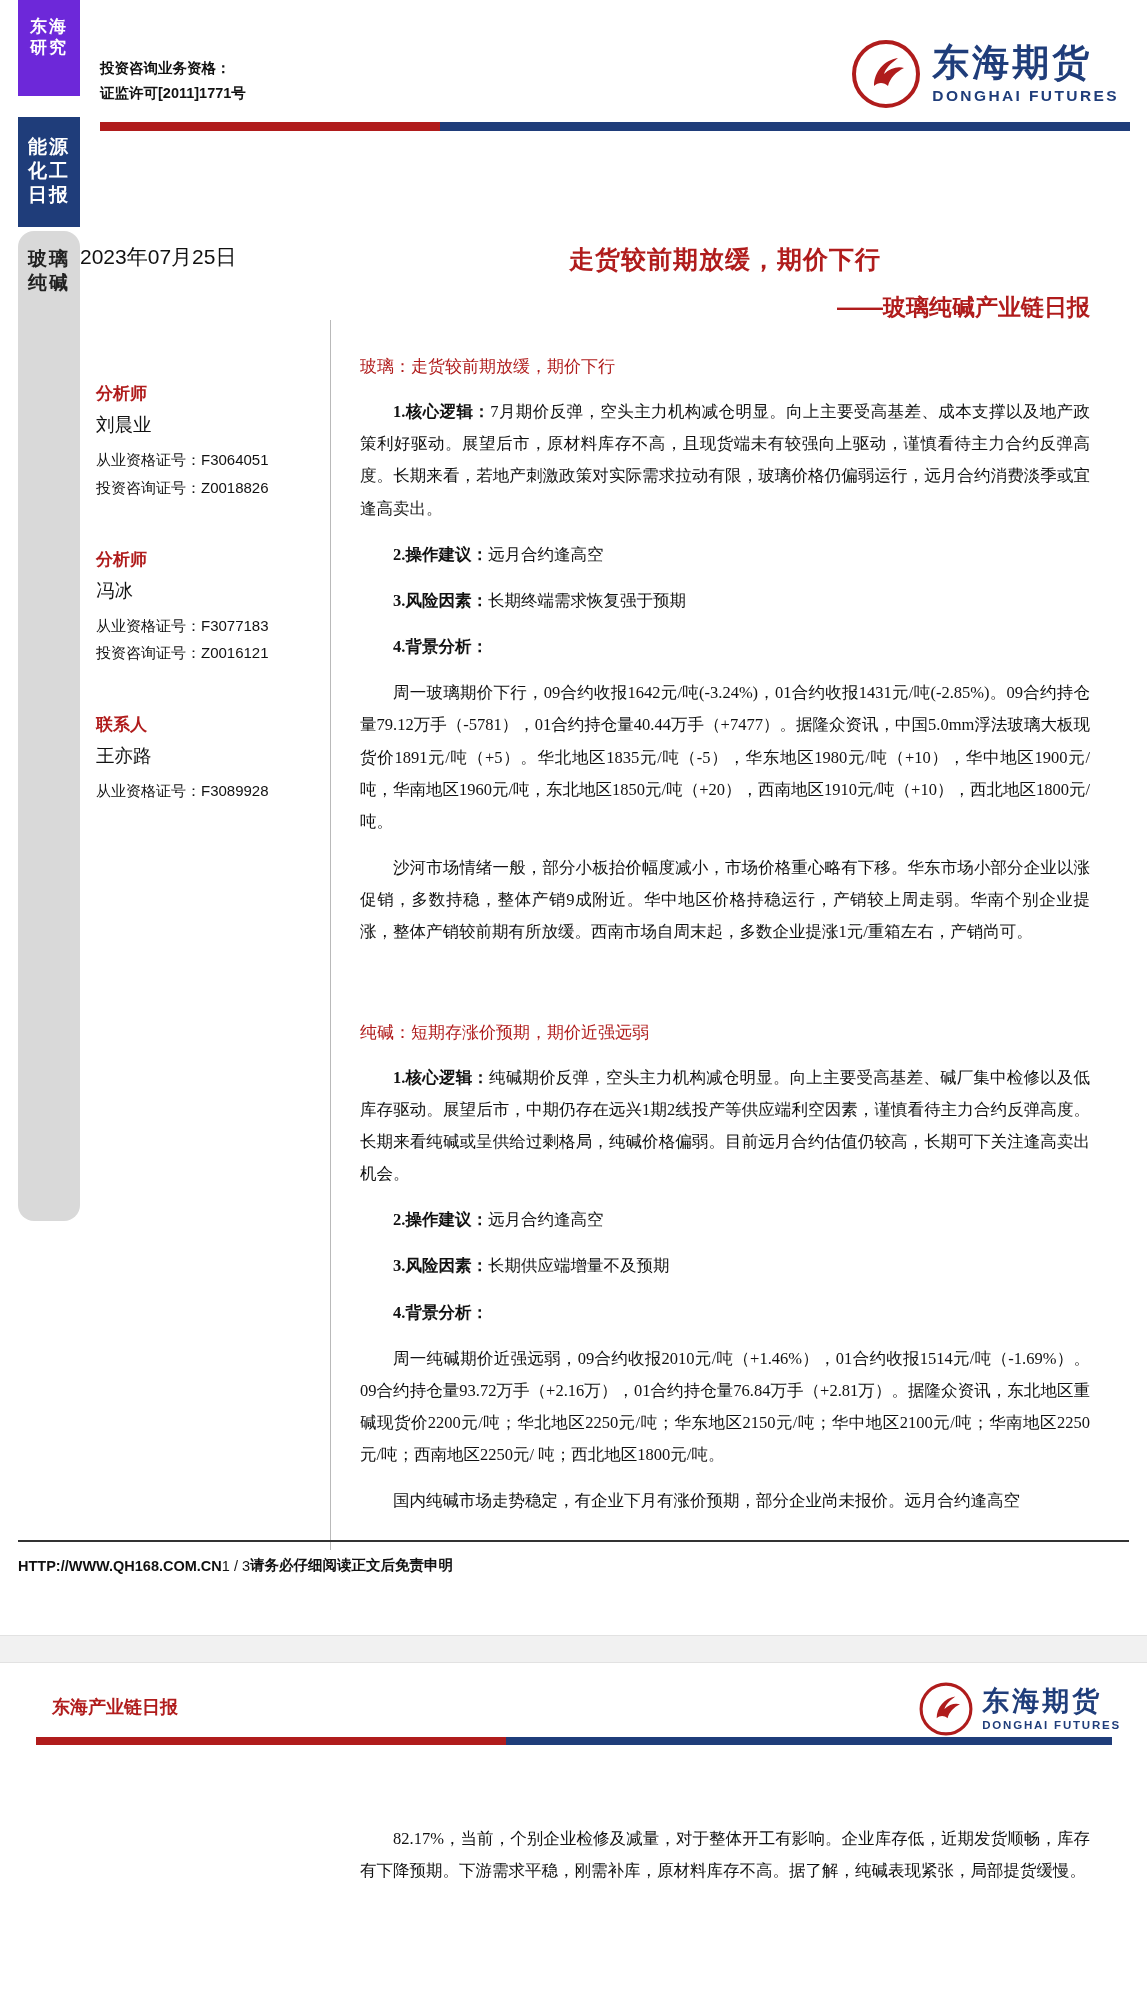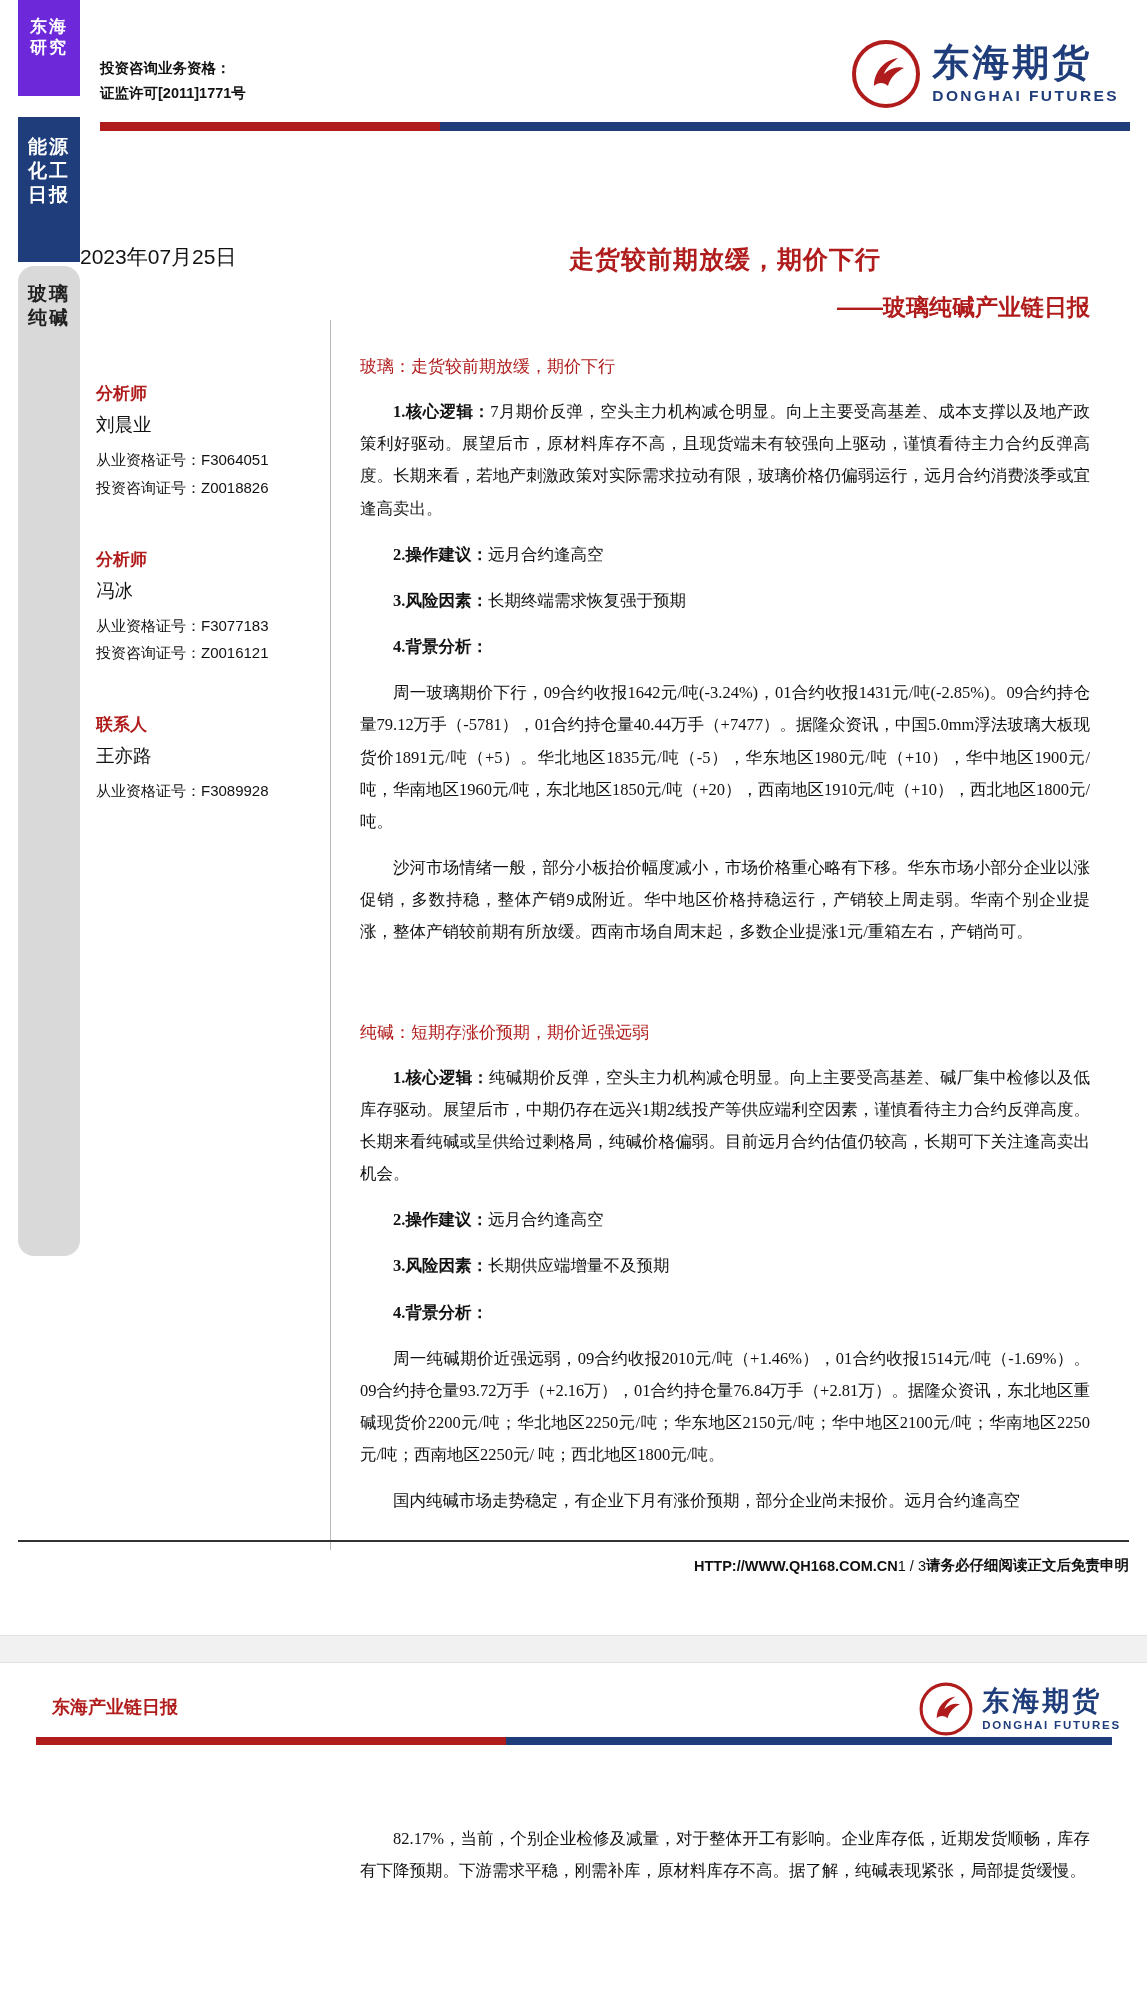--- a/index.html
+++ b/index.html
@@ -42,21 +42,21 @@
     background: #6d28d9;
     color: #ffffff;
     font-size: 17px;
     height: 96px;
     padding-top: 16px;
   }
   .rail-blue {
     background: #1f3d7a;
     color: #ffffff;
     font-size: 19px;
-    height: 145px;
+    height: 110px;
     margin-top: 21px;
     padding-top: 18px;
   }
   .rail-gray {
     background: #d9d9d9;
     color: #222222;
     font-size: 19px;
     height: 990px;
     margin-top: 4px;
     padding-top: 16px;
@@ -233,21 +233,21 @@
     top: 1540px;
     height: 2px;
     background: #333;
   }
   .footer {
     position: absolute;
     left: 18px;
     right: 18px;
     top: 1556px;
     display: flex;
-    justify-content: flex-end;
+    justify-content: flex-start;
     align-items: center;
     font-family: "Liberation Sans", sans-serif;
     font-size: 14.5px;
     font-weight: bold;
     color: #111;
   }
   .footer .mid { font-weight: normal; }
 
   
   .page-gap {

